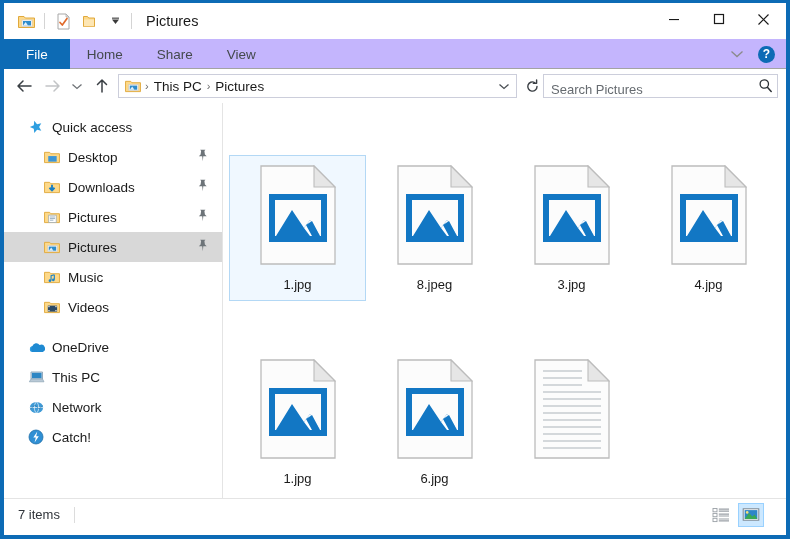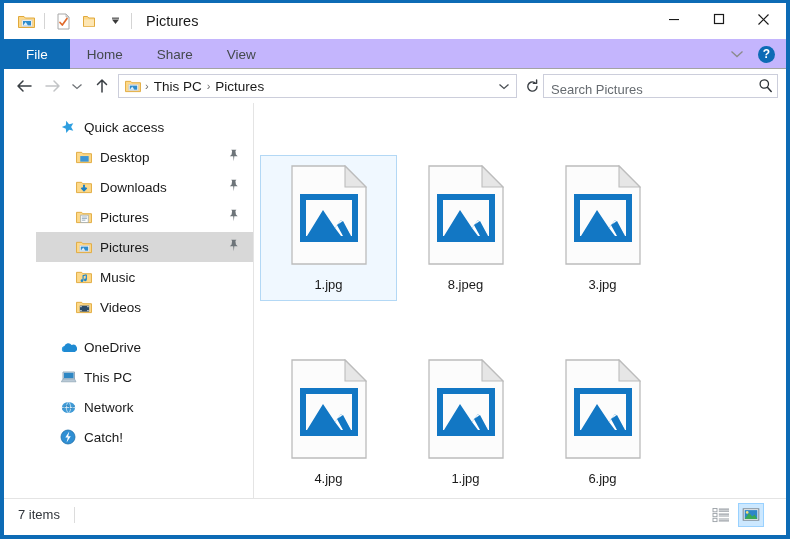--- a/index.html
+++ b/index.html
@@ -187,27 +187,26 @@
 
   
   .body-row {
     position: relative;
     display: flex;
     height: 395px;
     background: #ffffff;
     z-index: 4;
   }
   .navpane {
-    width: 250px;
+    width: 219px;
     background: #ffffff;
     border-right: 1px solid #e4e4e4;
     padding-top: 9px;
     position: relative;
     z-index: 6;
-    padding-left: 32px;
   }
   .nav-item {
     height: 30px;
     display: flex;
     align-items: center;
     padding-left: 22px;
     position: relative;
     font-size: 13.5px;
     color: #1a1a1a;
   }

